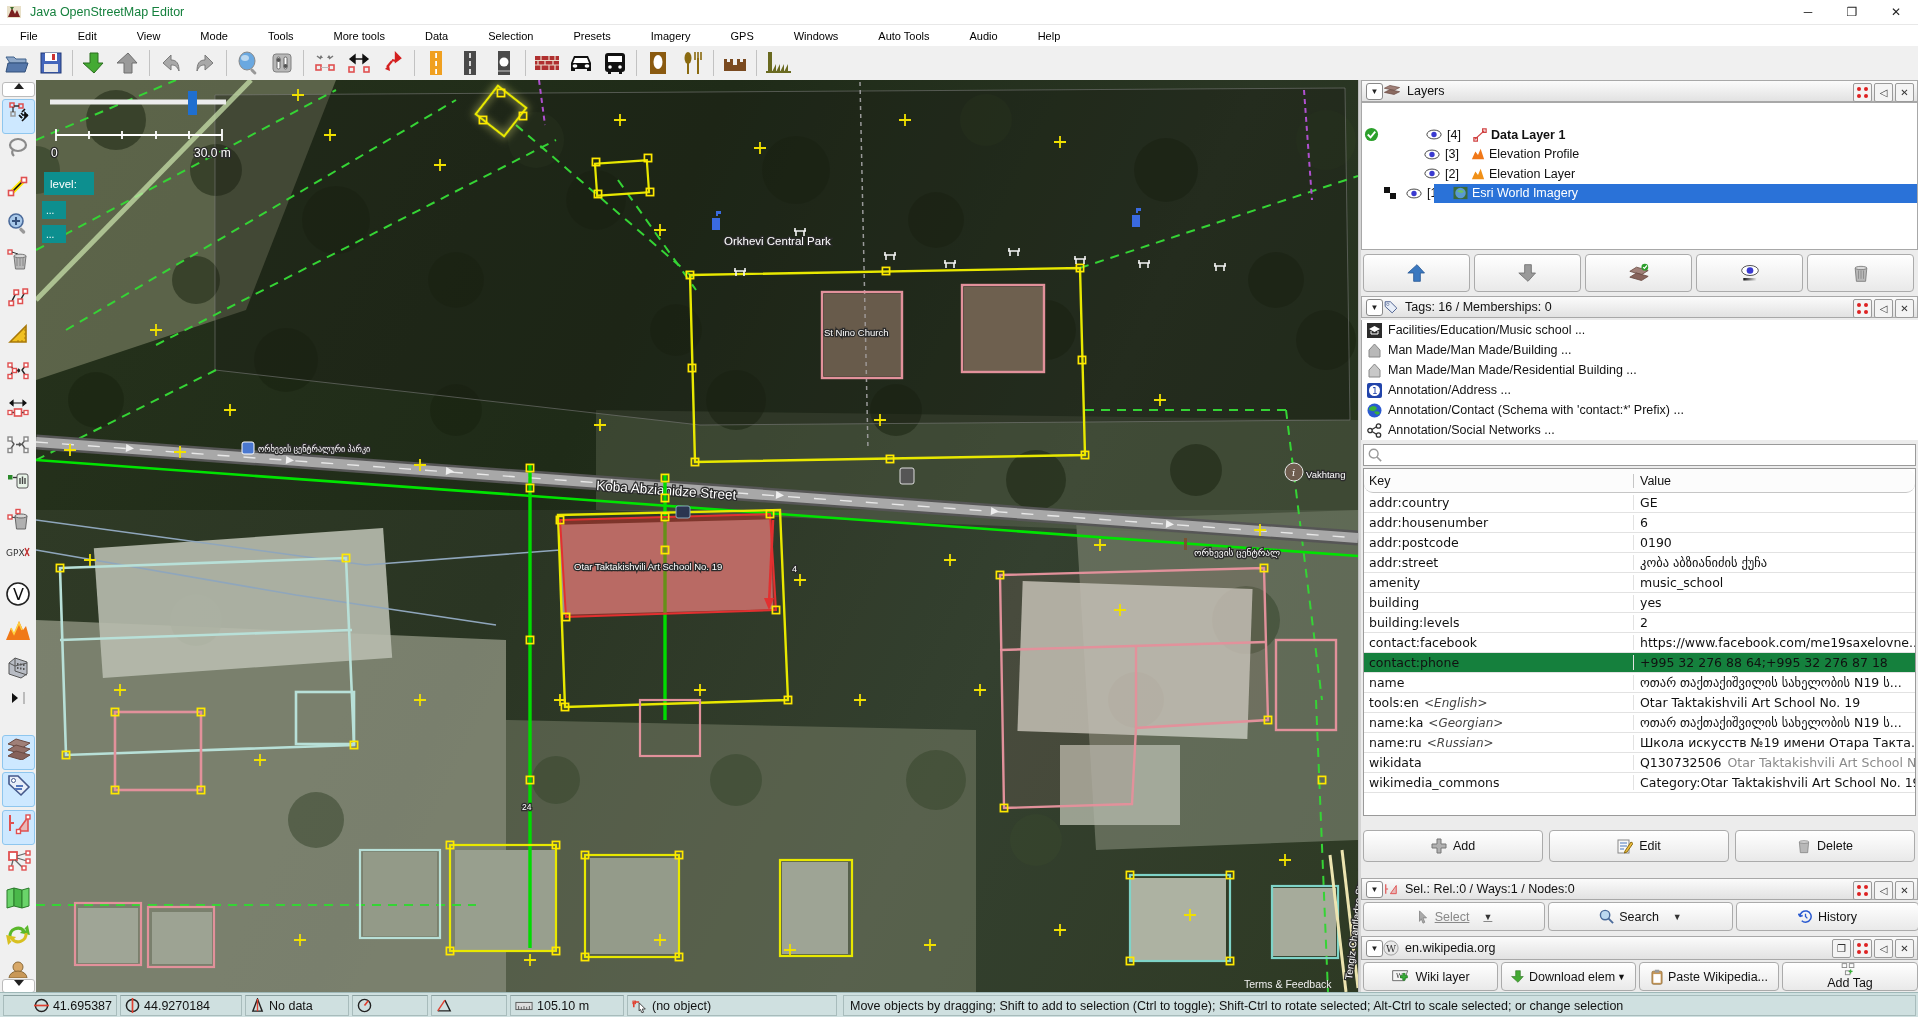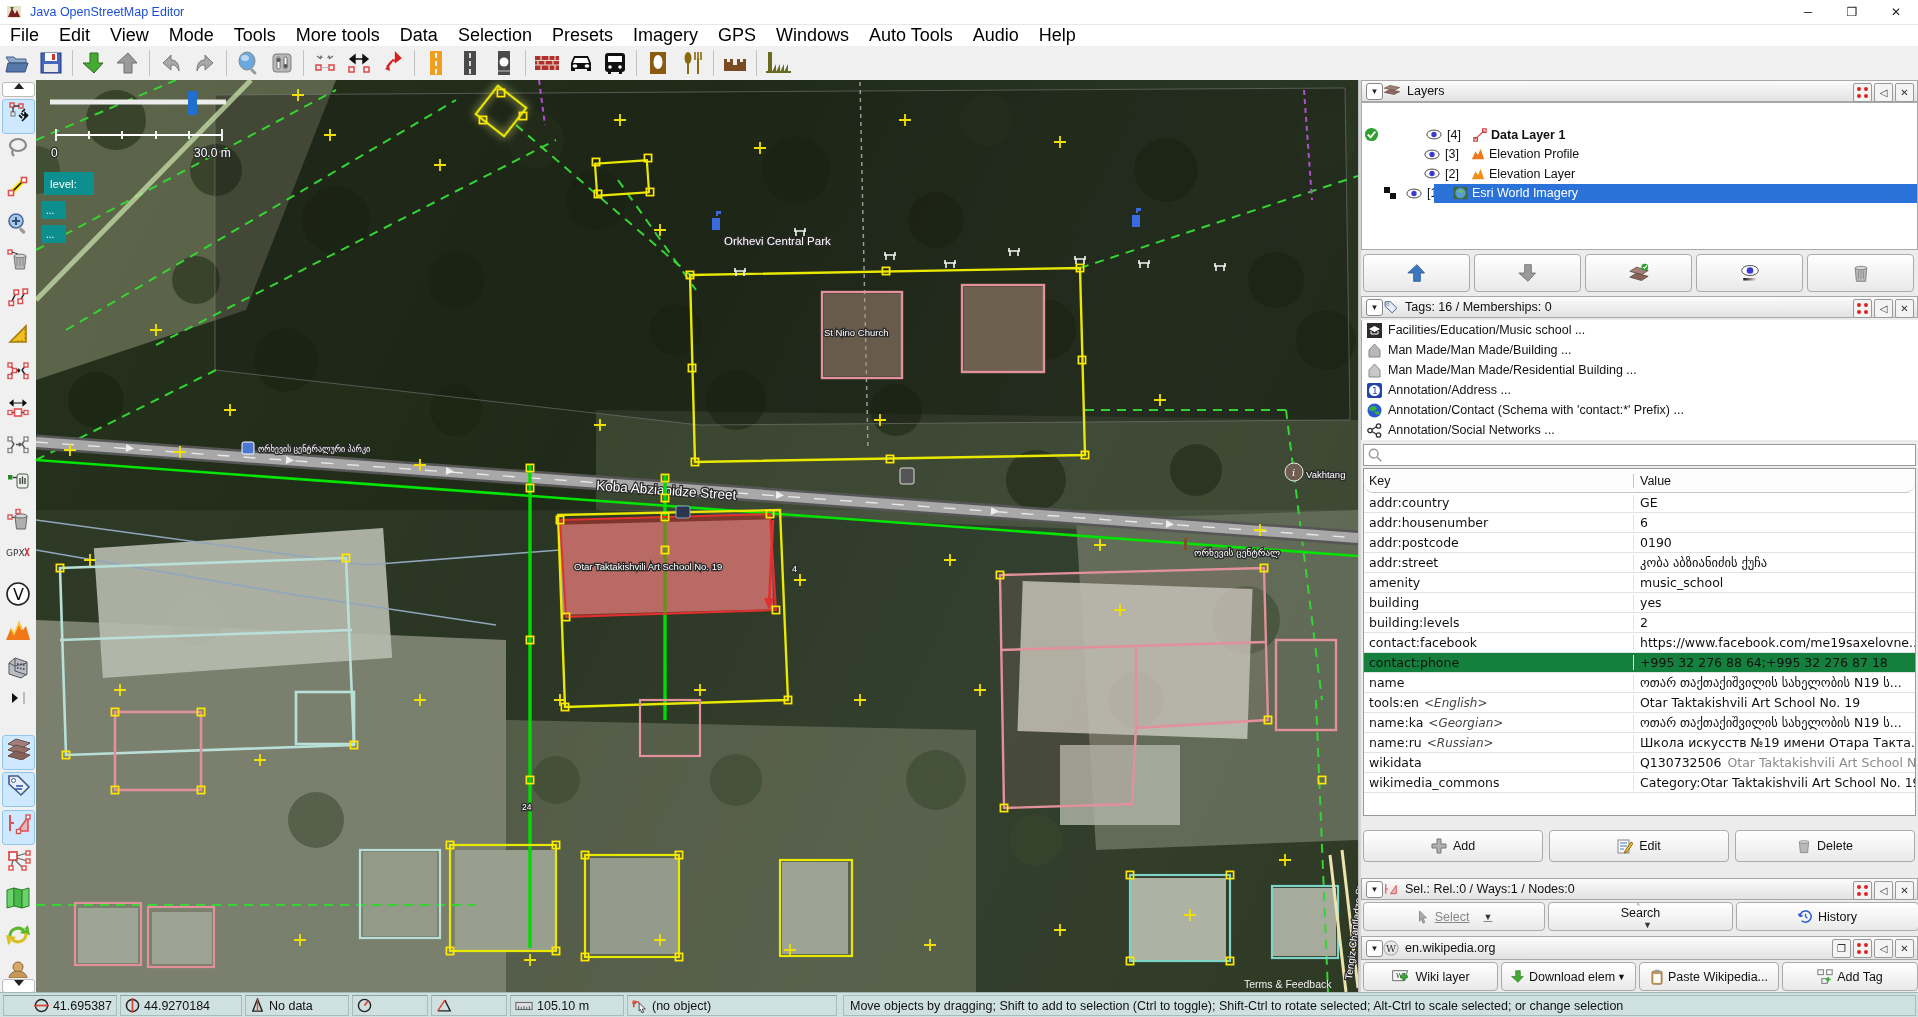--- a/index.html
+++ b/index.html
@@ -1,26 +1,26 @@
 <!DOCTYPE html>
 <html><head>
 <meta charset="utf-8">
 <style>
   html,body{margin:0;padding:0;background:#666;}
   #app{position:relative;width:1918px;height:1017px;background:#ececec;overflow:hidden;
        font-family:"Liberation Sans","DejaVu Sans",sans-serif;font-size:13px;color:#111;}
   
   #titlebar{position:absolute;left:0;top:0;width:1918px;height:24px;background:#ffffff;border-bottom:1px solid #e8e8e8;display:flex;align-items:center;}
   #titlebar .appicon{width:16px;height:16px;margin:0 8px 0 6px;}
-  #titlebar .title{font-size:12.5px;color:#1d4ed8;}
+  #titlebar .title{font-size:12.5px;color:#15803d;}
   #wincontrols{position:absolute;right:0;top:0;height:24px;display:flex;}
   .winbtn{width:44px;height:24px;display:flex;align-items:center;justify-content:center;font-size:12px;color:#222;}
   
   #menubar{position:absolute;left:0;top:25px;width:1918px;height:21px;background:#ffffff;display:flex;align-items:center;border-bottom:1px solid #d8d8d8;}
-  .menuitem{padding:0 10px;font-size:18px;color:#000;}
+  .menuitem{padding:0 20px;font-size:11px;color:#000;}
   
   #toolbar{position:absolute;left:0;top:46px;width:1918px;height:34px;background:#f0f0f0;border-bottom:1px solid #c9c9c9;display:flex;align-items:center;}
   .tbtn{width:32px;height:30px;display:flex;align-items:center;justify-content:center;margin:0 1px;border-radius:3px;}
   .tsep{width:1px;height:26px;background:#c2c2c2;margin:0 4px;}
   
   #lefttools{position:absolute;left:0;top:80px;width:36px;height:912px;background:#f0f0f0;border-right:1px solid #c9c9c9;}
   .ltbtn{position:absolute;left:2px;width:31px;height:33px;border-radius:3px;display:flex;justify-content:center;}
   .ltbtn.active{background:#cde8ff;border:1px solid #8ec6ee;}
   .ltbtn svg{display:block;}
   
@@ -1110,21 +1110,21 @@
       </div>
     </div>
     <div class="btnrow" style="top:822px;left:2px;">
       <div class="pbtn" style="width:180px;height:27px;margin-right:3px;color:#888;text-decoration:underline;">
         <svg width="14" height="14" viewBox="0 0 16 16" style="margin-right:5px;">
             <path d="M4 1 L12 9 H8 L10 14 L8 15 L6 10 L4 13 Z" fill="#aaa" stroke="#888"></path>
           </svg>
         <span>Select</span>
           <span style="margin-left:14px;font-size:9px;color:#333;">▼</span>
       </div>
-      <div class="pbtn" style="width:183px;height:27px;margin-right:3px;flex-direction:column;">
+      <div class="pbtn" style="width:183px;height:27px;margin-right:3px;">
         <svg width="15" height="15" viewBox="0 0 16 16" style="margin-right:5px;">
             <circle cx="6.5" cy="6.5" r="5" fill="#bcd8f0" stroke="#4a6a9a" stroke-width="1.5"></circle>
             <path d="M10 10 L15 15" stroke="#4a6a9a" stroke-width="2"></path>
           </svg>
         <span>Search</span>
           <span style="margin-left:14px;font-size:9px;color:#333;">▼</span>
       </div>
       <div class="pbtn" style="width:181px;height:27px;">
         <svg width="15" height="15" viewBox="0 0 16 16" style="margin-right:5px;">
             <path d="M2 8 a6 6 0 1 1 2 4.5 M2 8 l-1.5-3 M2 8 l3-1" fill="none" stroke="#2a5ad0" stroke-width="1.6"></path>
@@ -1170,21 +1170,21 @@
           <span style="margin-left:2px;font-size:9px;">▼</span>
       </div>
       <div class="pbtn" style="width:138px;height:27px;margin-right:3px;">
         <svg width="14" height="16" viewBox="0 0 18 22" style="margin-right:4px;">
             <rect x="2" y="3" width="14" height="18" rx="2" fill="#c89858" stroke="#8a6a3a"></rect>
             <rect x="6" y="1" width="6" height="4" fill="#999"></rect>
             <rect x="4" y="7" width="10" height="12" fill="#fff"></rect>
           </svg>
         <span>Paste Wikipedia...</span>
       </div>
-      <div class="pbtn" style="width:134px;height:27px;">
+      <div class="pbtn" style="width:134px;height:27px;flex-direction:column;">
         <svg width="16" height="16" viewBox="0 0 20 20" style="margin-right:4px;">
             <rect x="1" y="1" width="7" height="6" fill="none" stroke="#888" stroke-width="1.4"></rect>
             <rect x="12" y="1" width="7" height="6" fill="none" stroke="#888" stroke-width="1.4"></rect>
             <rect x="6" y="12" width="7" height="6" fill="none" stroke="#888" stroke-width="1.4"></rect>
             <path d="M13 10 h2 v2 h2 v2 h-2 v2 h-2 v-2 h-2 v-2 h2 Z" fill="#3ab03a"></path>
           </svg>
         <span>Add Tag</span>
       </div>
     </div>
   </div>

